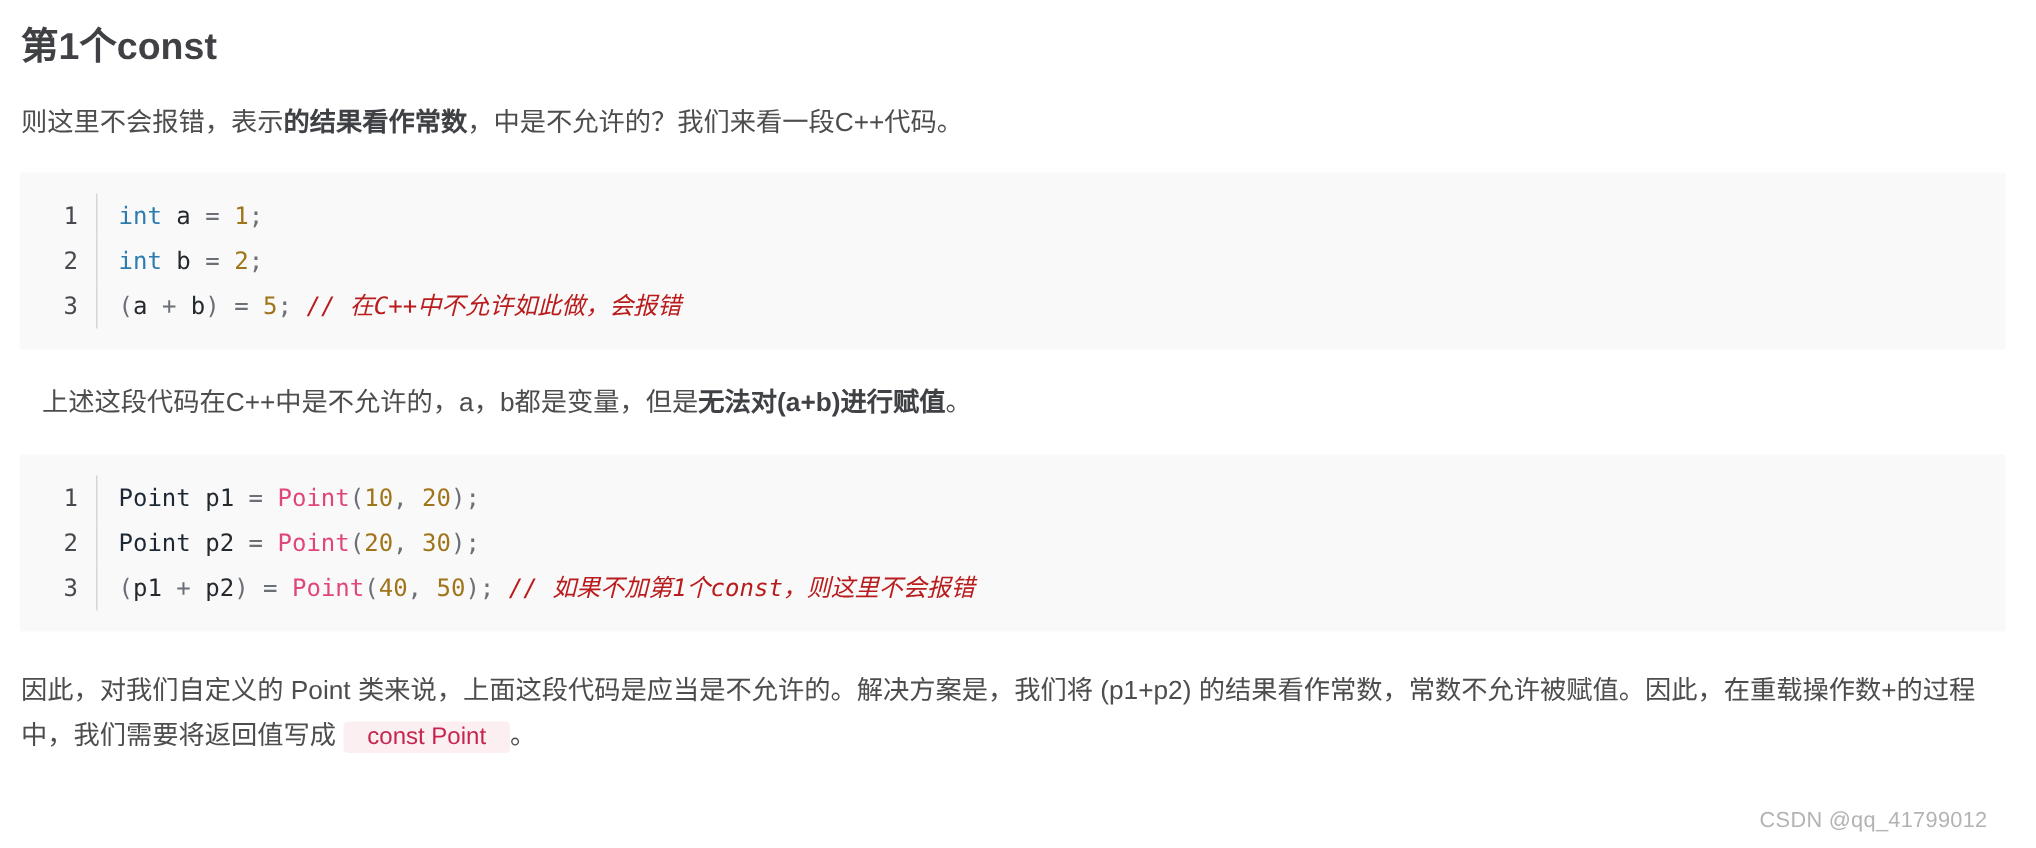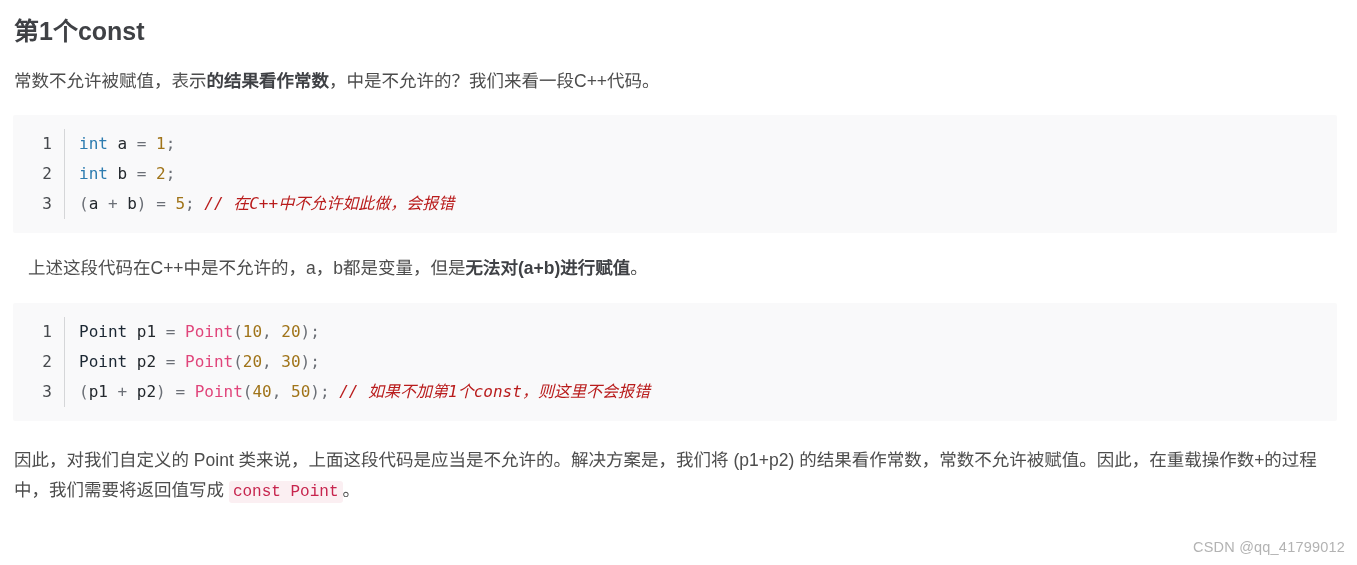--- a/index.html
+++ b/index.html
@@ -46,26 +46,26 @@
   .para.p-intro   { padding-top: 18px; }
   .para.p-mid     { padding-top: 20px; padding-left: 28px; }
   .para.p-final   { padding-top: 24px; }
   .para b, .para .strong {
     font-weight: bold;
     color: #3f4145;
   }
 
   
   .inline-code {
-    font-family: Liberation Mono, monospace;
+    font-family: Liberation Sans, sans-serif;
     font-size: 16px;
     color: #c7254e;
     background: #fbeff2;
     border-radius: 3px;
-    padding: 2px 4px;
+    padding: 2px 16px;
     white-space: nowrap;
   }
 
   
   .codeblock {
     margin: 0 20px 0 13px;
     background: #f9f9fa;
     border-radius: 2px;
     padding: 14px 0 14px 0;
     box-sizing: border-box;
@@ -106,38 +106,38 @@
   .tok-punct   { color: #6b6f76; }
   .tok-op      { color: #6b6f76; }
   .tok-type    { color: #1b2733; font-weight: normal; }
   .tok-fn      { color: #e0457b; }
   .tok-comment { color: #b91c1c; font-style: italic; }
   .tok-ident   { color: #24292e; }
 
   
   .watermark {
     position: absolute;
-    right: 12px;
+    right: 32px;
     bottom: 10px;
     font-size: 14.5px;
     color: #b3b3b3;
     font-family: "Liberation Sans", "DejaVu Sans", sans-serif;
     letter-spacing: 0.2px;
     user-select: none;
   }
 </style>
 </head>
 <body>
 
 <div class="page">
 
   <h1 class="heading">第1个const</h1>
 
   <p class="para p-intro">
-    <span>常数不允许被赋值，表示</span><b class="strong">的结果看作常数</b><span>，中是不允许的？我们来看一段C++代码。</span>
+    <span>则这里不会报错，表示</span><b class="strong">的结果看作常数</b><span>，中是不允许的？我们来看一段C++代码。</span>
   </p>
 
   <div class="codeblock cb-1" id="code-block-1">
       <div class="code-line"><span class="ln">1</span><span class="code-text"><span class="tok-kw">int</span><span class="tok-plain"> </span><span class="tok-ident">a</span><span class="tok-plain"> </span><span class="tok-op">=</span><span class="tok-plain"> </span><span class="tok-num">1</span><span class="tok-punct">;</span></span></div>
       <div class="code-line"><span class="ln">2</span><span class="code-text"><span class="tok-kw">int</span><span class="tok-plain"> </span><span class="tok-ident">b</span><span class="tok-plain"> </span><span class="tok-op">=</span><span class="tok-plain"> </span><span class="tok-num">2</span><span class="tok-punct">;</span></span></div>
       <div class="code-line"><span class="ln">3</span><span class="code-text"><span class="tok-punct">(</span><span class="tok-ident">a</span><span class="tok-plain"> </span><span class="tok-op">+</span><span class="tok-plain"> </span><span class="tok-ident">b</span><span class="tok-punct">)</span><span class="tok-plain"> </span><span class="tok-op">=</span><span class="tok-plain"> </span><span class="tok-num">5</span><span class="tok-punct">;</span><span class="tok-plain"> </span><span class="tok-comment">// 在C++中不允许如此做，会报错</span></span></div>
     </div>
 
   <p class="para p-mid">
     <span>上述这段代码在C++中是不允许的，a，b都是变量，但是</span><b class="strong">无法对(a+b)进行赋值</b><span>。</span>

